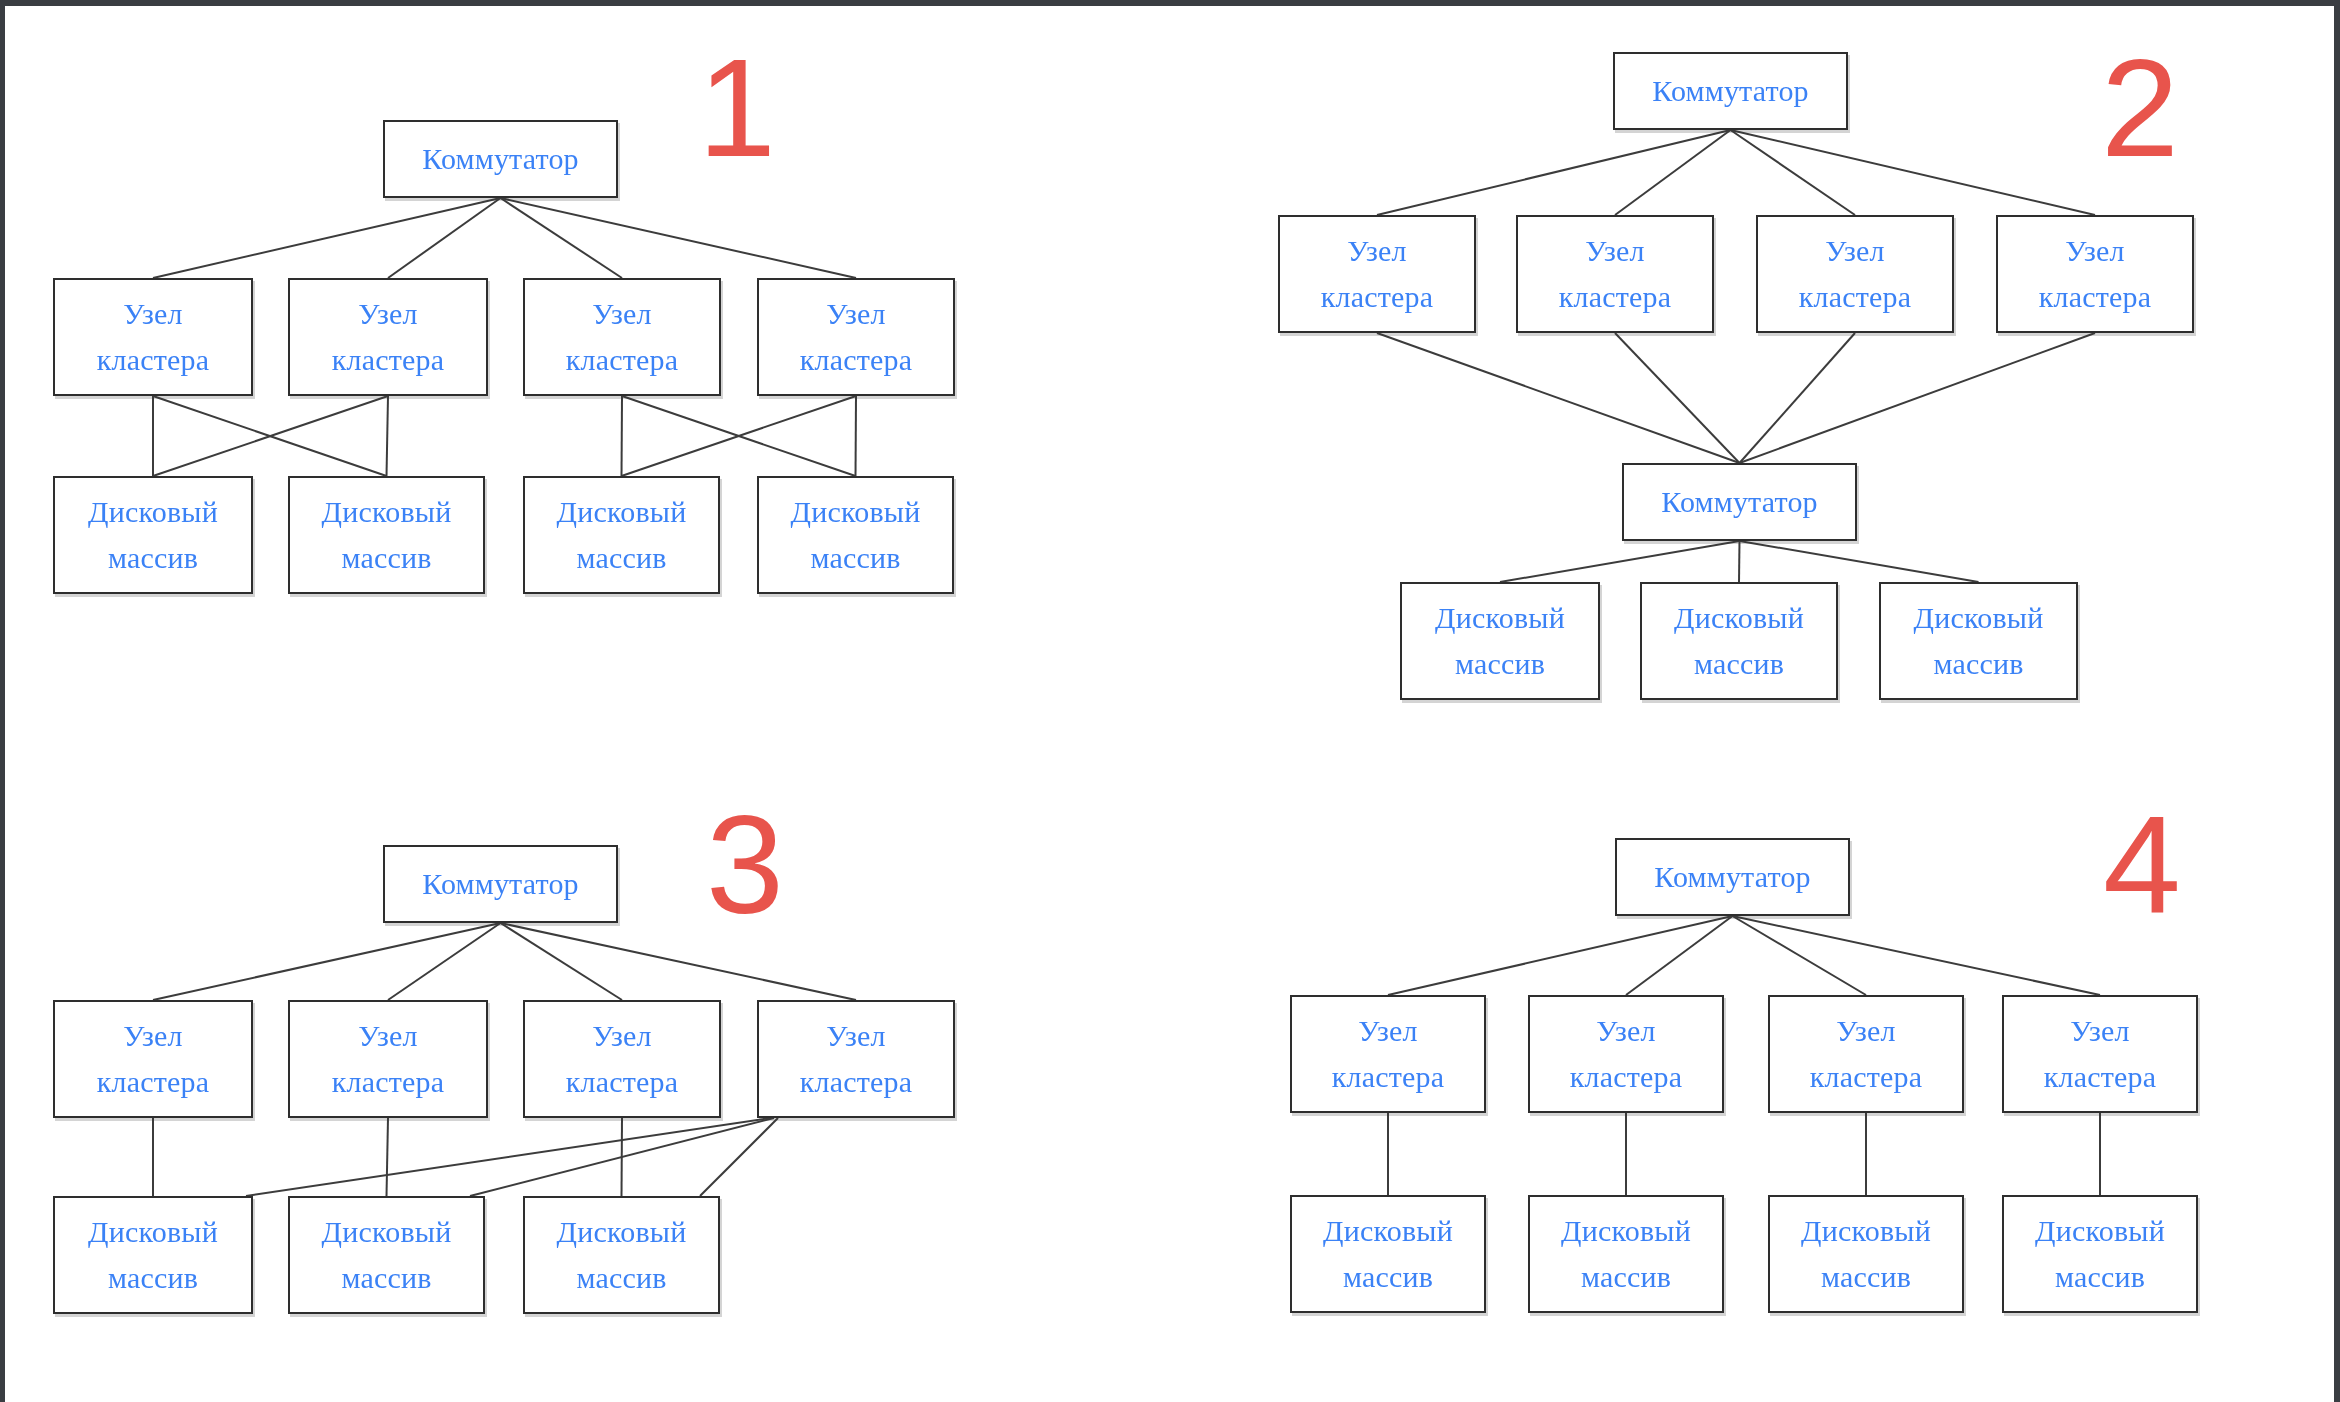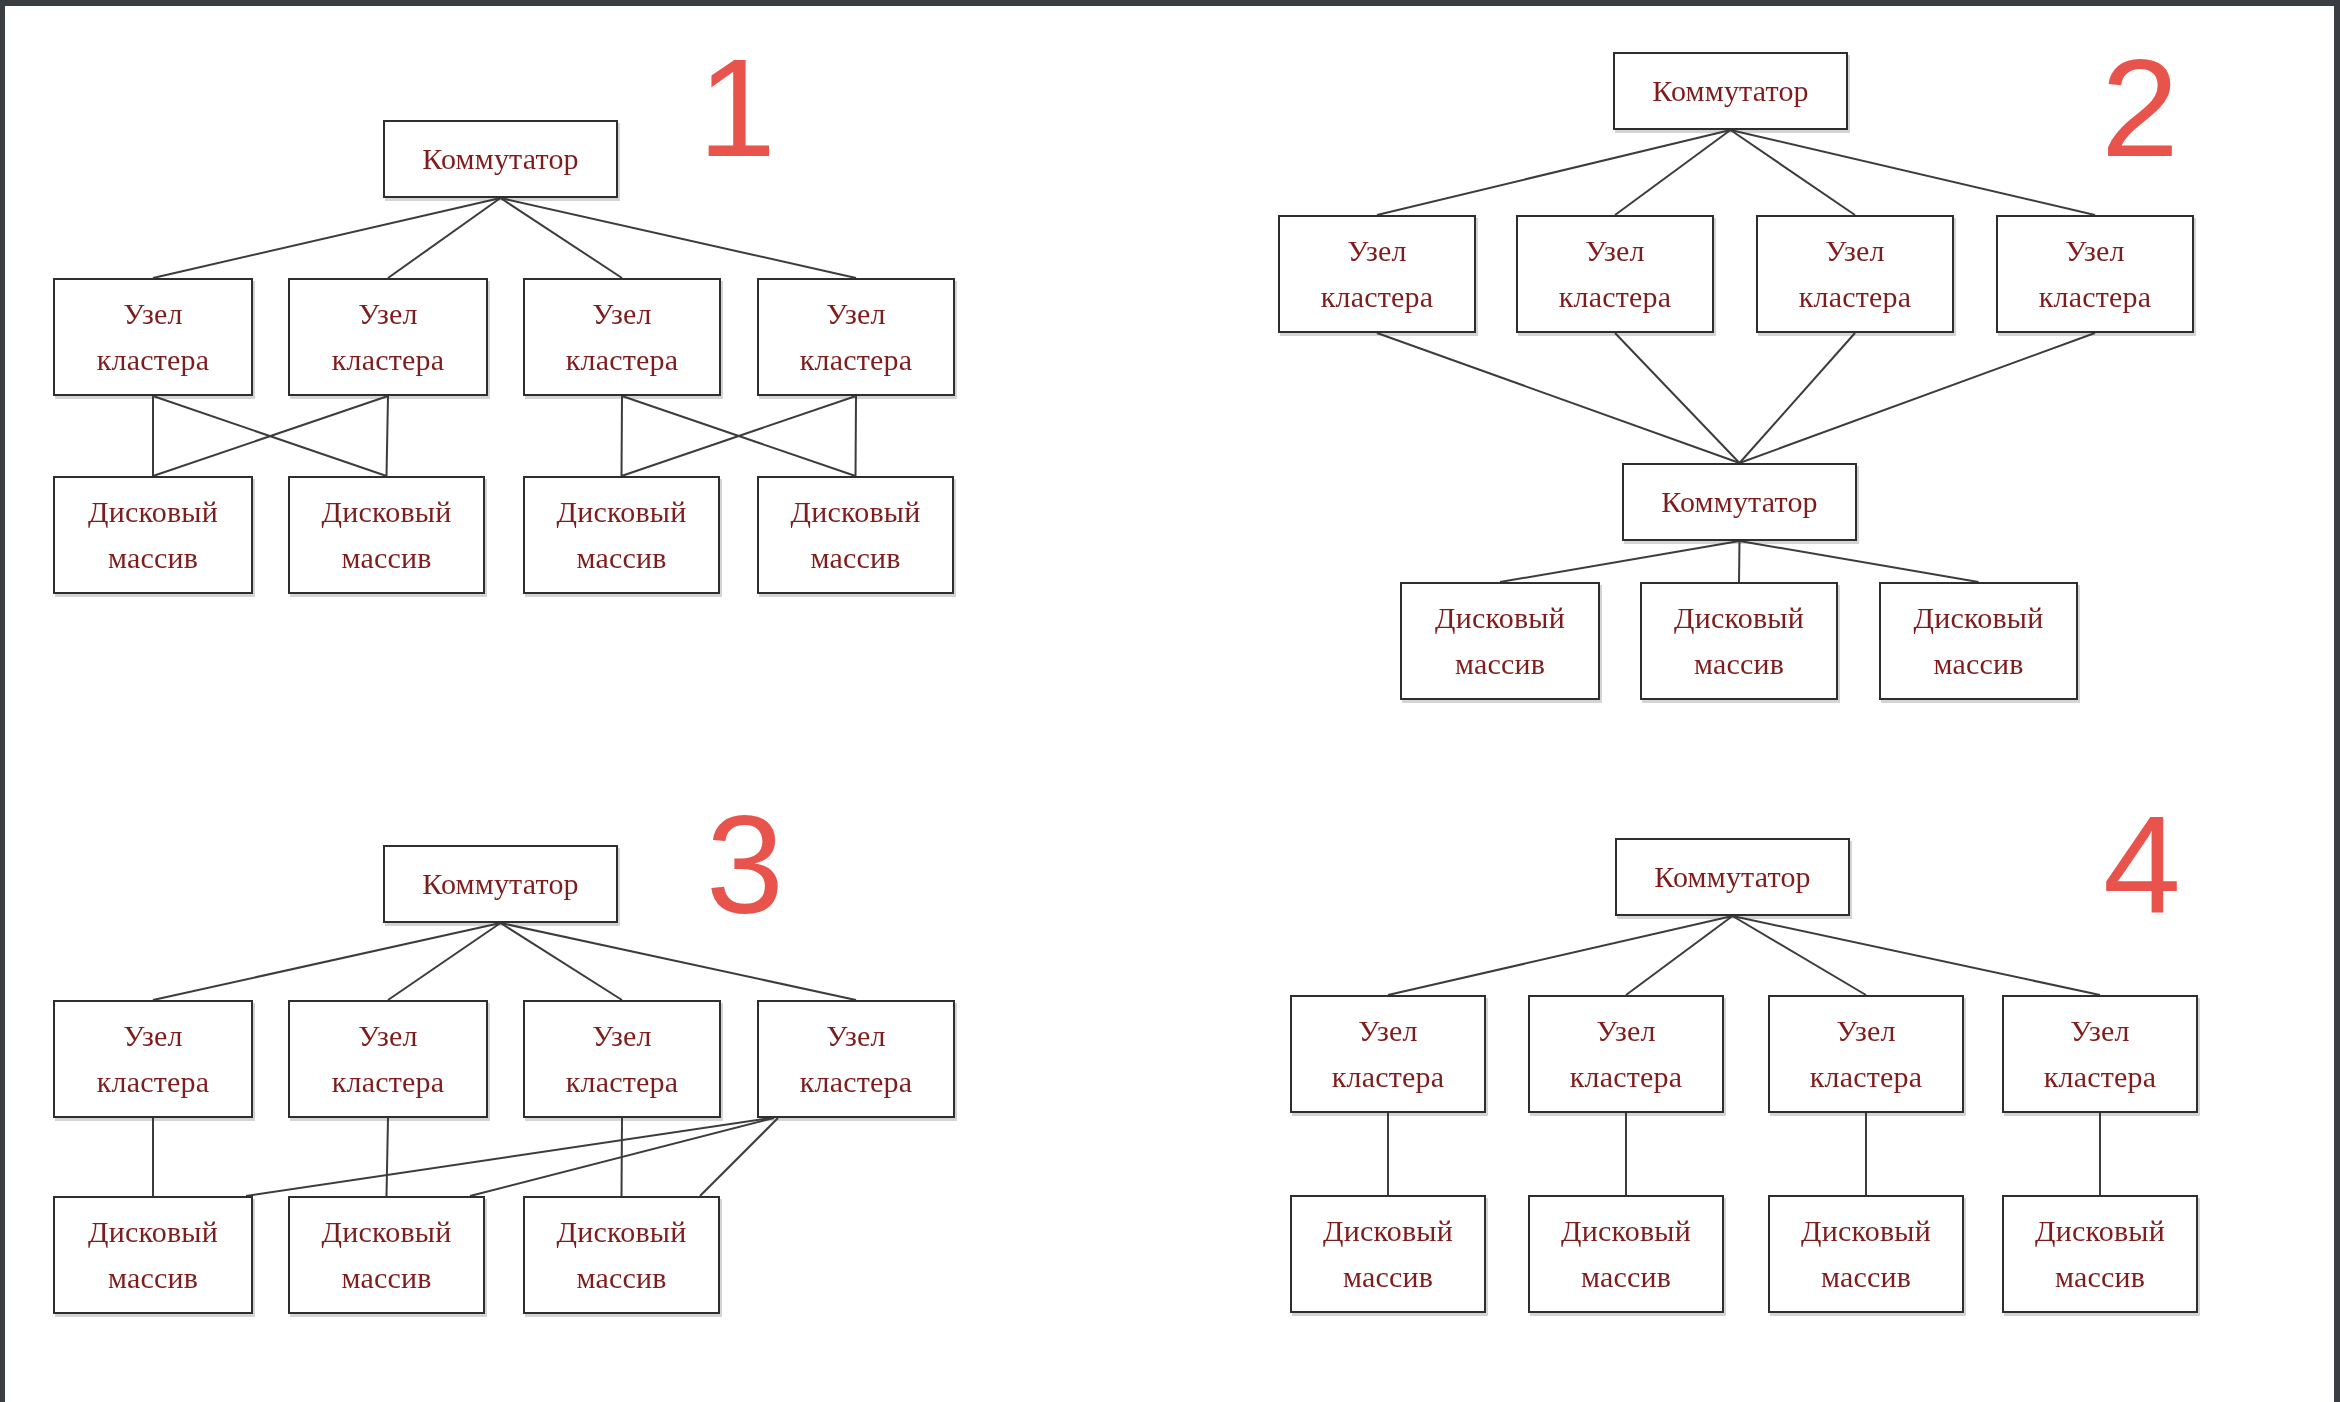--- a/index.html
+++ b/index.html
@@ -20,21 +20,21 @@
     box-sizing: border-box;
     background: #ffffff;
     border: 2px solid #2e2e2e;
     box-shadow: 2px 3px 0 rgba(60,60,60,0.22);
     display: flex;
     align-items: center;
     justify-content: center;
     text-align: center;
     font-size: 30px;
     line-height: 1.55;
-    color: #7f1d1d;
+    color: #3b82f6;
     white-space: pre-line;
     letter-spacing: 0.2px;
     font-family: Liberation Serif, serif;
   }
   .diagram-number {
     position: absolute;
     width: 160px;
     text-align: center;
     font-family: "Liberation Sans", sans-serif;
     font-size: 140px;

